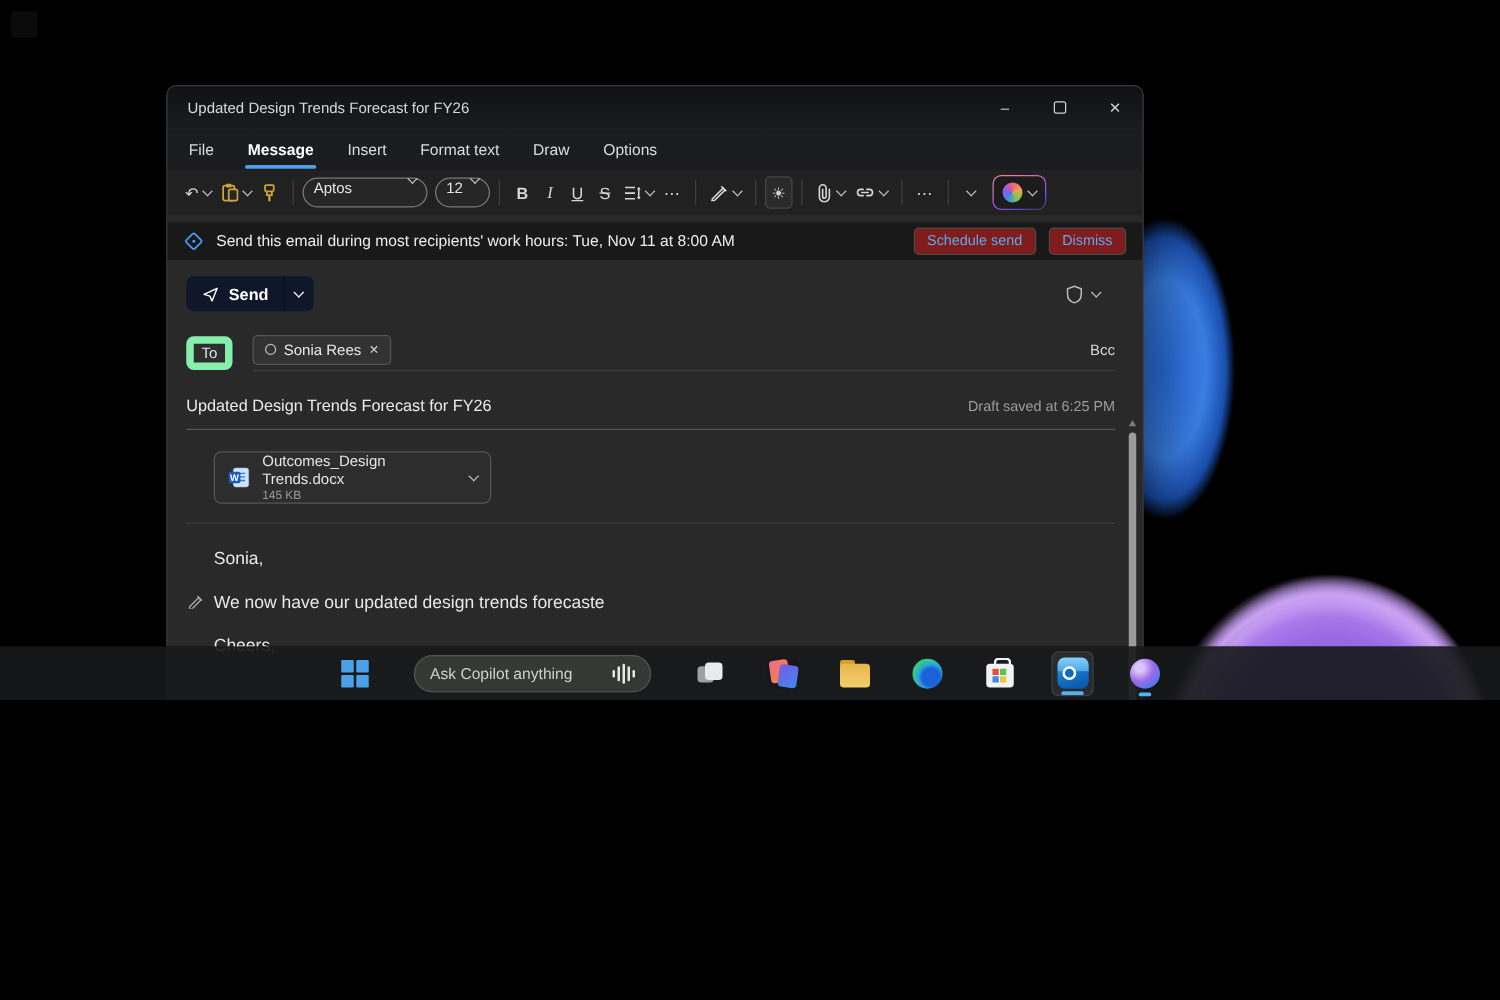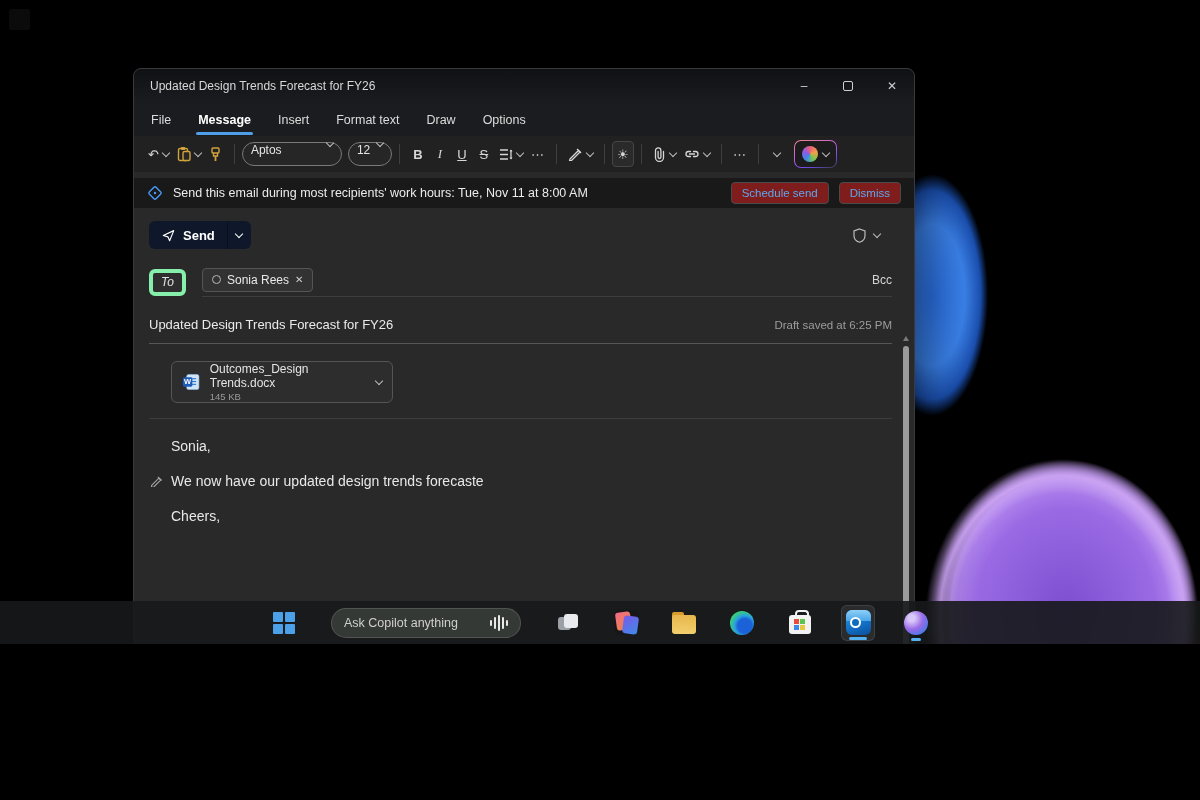--- a/index.html
+++ b/index.html
@@ -1,18 +1,18 @@
 <!DOCTYPE html>
 <html><head>
 <meta charset="utf-8">
 <style>
   * { margin:0; padding:0; box-sizing:border-box; }
   html,body { width:1200px; height:800px; overflow:hidden; background:#000;
     font-family:"Liberation Sans", sans-serif; }
-  .desktop { position:relative; width:1200px; height:644px; background:#000; overflow:hidden; }
+  .desktop { position:relative; width:1200px; height:560px; background:#000; overflow:hidden; }
 
   
   .wallpaper { position:absolute; inset:0;
     background:
       radial-gradient(78px 168px at 932px 295px, #2a6fe0 0%, #3b82ea 42%, #1b50b0 62%, rgba(0,0,0,0) 72%),
       radial-gradient(185px 215px at 1062px 618px, rgba(0,0,0,0) 58%, #c9a2f2 66%, rgba(0,0,0,0) 74%),
       radial-gradient(172px 200px at 1066px 612px, #7c4fd0 0%, #9a6ae4 52%, #b489ee 67%, rgba(0,0,0,0) 76%),
       radial-gradient(120px 100px at 980px 742px, #d06ab8 0%, #b2509c 55%, rgba(0,0,0,0) 75%),
       radial-gradient(90px 60px at 1030px 700px, #e08ad0 0%, rgba(0,0,0,0) 70%),
       radial-gradient(140px 70px at 150px 735px, #0f8a8a 0%, #117070 55%, rgba(0,0,0,0) 80%),
@@ -79,22 +79,22 @@
 
   .send-row { display:flex; align-items:center; height:34px; margin-top:2px; padding-right:34px; }
   .send-split { display:flex; background:#0f172a; border-radius:6px; overflow:hidden; color:#fff; height:28px; }
   .send-main { display:flex; align-items:center; gap:7px; padding:0 12px; font-size:13px; font-weight:600; }
   .send-caret { width:24px; display:flex; align-items:center; justify-content:center;
     border-left:1px solid rgba(0,0,0,.35); }
   .send-caret .chev { border-color:#fff; }
   .shield-group { margin-left:auto; display:flex; align-items:center; gap:8px; color:#bdbdbd; }
 
   .field-row { display:flex; align-items:center; margin-top:15px; }
-  .field-label { min-width:37px; height:27px; border:4px solid #86efac; border-radius:6px;
-    display:flex; align-items:center; justify-content:center; font-size:12px; color:#e2e2e2; background:#2e2e2e;font-style:italic; }
+  .field-label { min-width:37px; height:27px; border:6px solid #86efac; border-radius:6px;
+    display:flex; align-items:center; justify-content:center; font-size:12px; color:#e2e2e2; background:#2e2e2e; }
   .field-line { flex:1; margin-left:16px; margin-right:22px; border-bottom:1px solid #3e3e3e;
     height:30px; display:flex; align-items:center; }
   .chip { display:flex; align-items:center; gap:6px; height:24px; padding:0 9px; background:#323232;
     border:1px solid #555; border-radius:4px; font-size:12px; color:#e8e8e8; margin-bottom:4px; }
   .presence { width:9px; height:9px; border:1.5px solid #b8b8b8; border-radius:50%; }
   .chip-x { font-size:10px; color:#cfcfcf; }
   .bcc { margin-left:auto; font-size:12px; color:#d6d6d6; padding-bottom:4px; }
 
   .subject-row { display:flex; align-items:baseline; margin-top:20px; margin-right:22px;
     border-bottom:1px solid #565656; padding-bottom:11px; }

